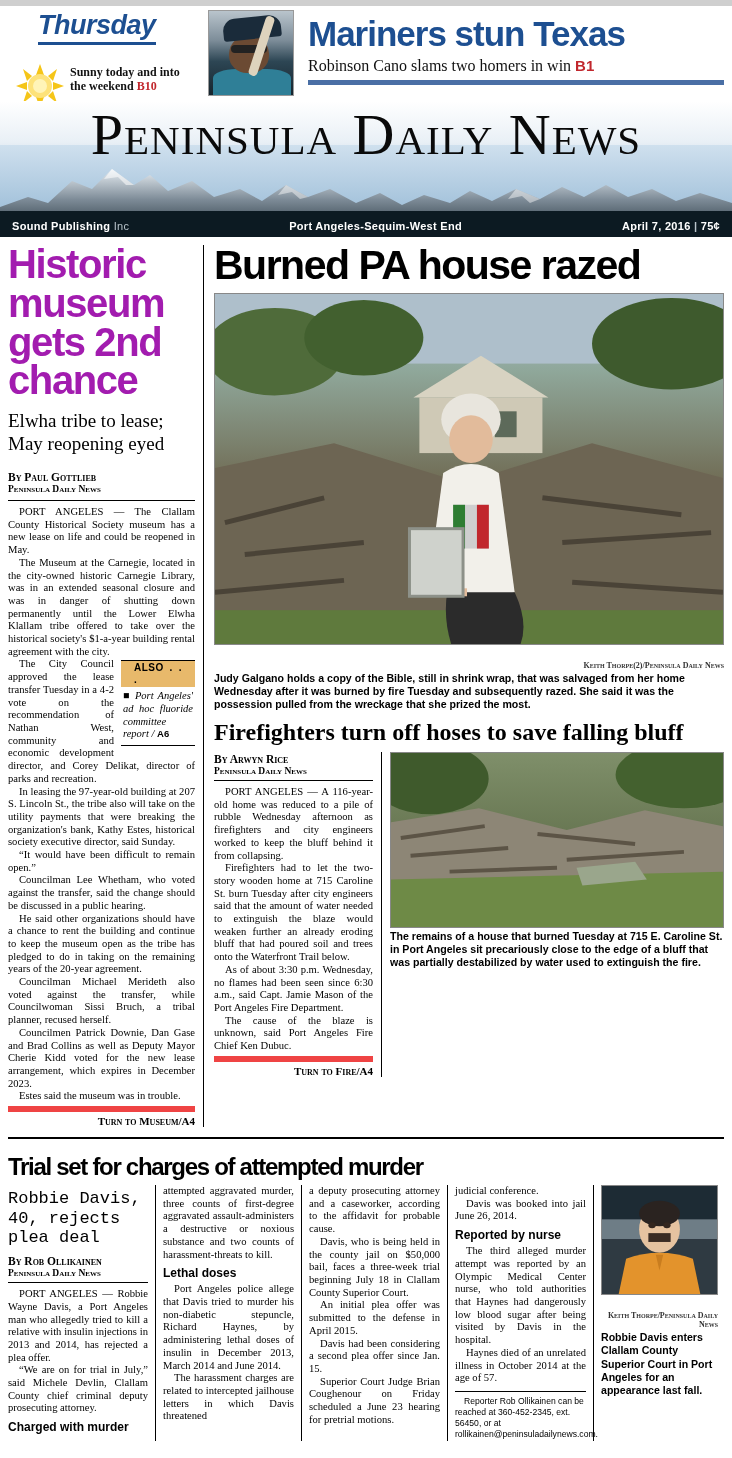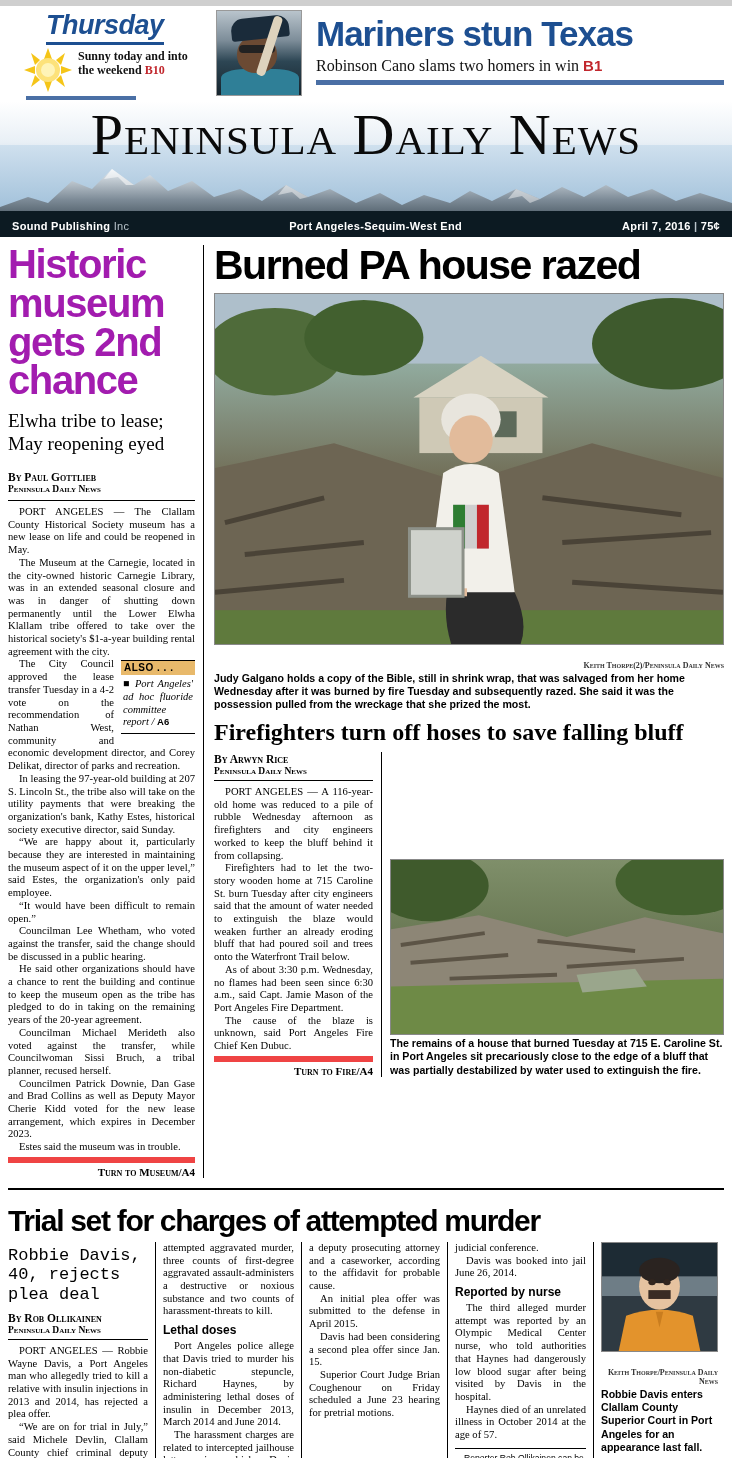--- a/index.html
+++ b/index.html
@@ -9,31 +9,31 @@
     background:#ffffff;
     font-family:"Liberation Serif", serif;
     overflow:hidden;
     position:relative;
   }
   .page { width:732px; height:1458px; position:relative; background:#fff; }
 
   
   .topstrip { height:6px; background:#cfcfcf; width:100%; }
 
-  .skybox { display:flex; height:95px; padding:4px 8px 0 8px; align-items:flex-start; }
+  .skybox { display:flex; height:95px; padding:4px 8px 0 0; align-items:flex-start; }
   .sky-left { width:198px; position:relative; }
   .thursday {
     font-family:"Liberation Sans", sans-serif;
     font-style:italic; font-weight:bold; font-size:27px;
     color:#1d4f91; letter-spacing:-0.5px;
     margin-left:38px;
     border-bottom:3px solid #1d4f91;
     display:inline-block; padding-bottom:1px;
   }
-  .sky-weather { display:flex; margin-top:2px; align-items:flex-start; }
+  .sky-weather { display:flex; margin-top:18px; align-items:flex-start; }
   .sun { width:52px; height:46px; position:relative; flex:none; margin-left:14px;}
   .sun svg { display:block; }
   .wx-text {
     font-family:"Liberation Serif", serif;
     font-weight:bold; font-size:12px; line-height:1.18; color:#111;
     margin-left:4px; margin-top:2px;
   }
   .wx-text .pg { color:#c1272d; }
   .wx-rule { height:4px; background:#4a6fa5; width:110px; margin:3px 0 0 18px; }
 
@@ -117,21 +117,21 @@
     font-size:10.6px; line-height:1.2; text-align:justify; color:#000;
   }
   .bodytext p { margin:0; text-indent:11px; }
 
   .alsobox {
     float:right; width:74px; margin:2px 0 3px 7px;
     border-top:1px solid #000; border-bottom:1px solid #000;
   }
   .alsobox .hdr {
     background:#e8b96b; font-family:"Liberation Sans",sans-serif;
-    font-weight:bold; font-size:10px; padding:1px 3px; letter-spacing:0.5px;
+    font-weight:bold; font-size:10px; padding:1px 13px; letter-spacing:0.5px;
   }
   .alsobox .itm {
     font-family:"Liberation Serif",serif; font-style:italic; font-size:10.5px;
     line-height:1.2; padding:3px 2px 4px 2px;
   }
   .alsobox .itm b { font-style:normal; font-family:"Liberation Sans",sans-serif; font-size:9.5px;}
 
   .turn {
     font-family:"Liberation Serif", serif; font-variant:small-caps;
     font-weight:bold; font-size:11px; text-align:right; margin-top:3px;
@@ -156,34 +156,34 @@
   }
   .caption {
     font-family:"Liberation Sans", sans-serif; font-weight:bold;
     font-size:10.6px; line-height:1.25; color:#000; margin-top:2px;
   }
 
   .hl-ff {
     font-family:"Liberation Serif", serif; font-size:24px;
     line-height:1.08; color:#000; margin:8px 0 6px 0;
   }
-  .ff-wrap { display:flex;align-items:flex-end; }
+  .ff-wrap { display:flex; }
   .ff-text { width:168px; padding-right:8px; border-right:1px solid #000; }
   .ff-photo-col { flex:1; padding-left:8px; }
   .photo2 {
     width:100%; height:176px; border:1px solid #888; overflow:hidden;
     background:linear-gradient(180deg,#8fa98f 0%,#6e7a5c 25%,#8a8576 50%,#7d8d5e 75%,#5d6b45 100%);
     position:relative;
   }
 
   
   .trial-sep { height:2px; background:#000; margin:10px 0 6px 0; }
   .hl-trial {
     font-family:"Liberation Sans", sans-serif; font-weight:bold;
-    font-size:30px; line-height:1; letter-spacing:-1.3px; margin:16px 0 6px 0;
+    font-size:24px; line-height:1; letter-spacing:-1.3px; margin:16px 0 6px 0;
   }
   .trial-grid { display:flex; }
   .tc { padding-right:7px; border-right:1px solid #000; }
   .tc:last-child { border-right:none; padding-right:0; }
   .tc + .tc { padding-left:7px; }
   .tc1 { width:148px; }
   .tc2 { width:146px; }
   .tc3 { width:146px; }
   .tc4 { width:146px; }
   .tc5 { width:124px; border-right:none;}
@@ -311,21 +311,20 @@
             <div class="hdr">ALSO . . .</div>
             <div class="itm">
               <span>■</span>
               <span>Port Angeles' ad hoc fluoride committee report /</span>
               <b>A6</b>
             </div>
           </div>
 
           <p>The City Council approved the lease transfer Tuesday in a 4-2 vote on the recommendation of Nathan West, community and economic development director, and Corey Delikat, director of parks and recreation.</p>
           <p>In leasing the 97-year-old building at 207 S. Lincoln St., the tribe also will take on the utility payments that were breaking the organization's bank, Kathy Estes, historical society executive director, said Sunday.</p>
-          <p>“We are happy about it, particularly because they are interested in maintaining the museum aspect of it on the upper level,” said Estes, the organization's only paid employee.</p>
           <p>“It would have been difficult to remain open.”</p>
           <p>Councilman Lee Whetham, who voted against the transfer, said the change should be discussed in a public hearing.</p>
           <p>He said other organizations should have a chance to rent the building and continue to keep the museum open as the tribe has pledged to do in taking on the remaining years of the 20-year agreement.</p>
           <p>Councilman Michael Merideth also voted against the transfer, while Councilwoman Sissi Bruch, a tribal planner, recused herself.</p>
           <p>Councilmen Patrick Downie, Dan Gase and Brad Collins as well as Deputy Mayor Cherie Kidd voted for the new lease arrangement, which expires in December 2023.</p>
           <p>Estes said the museum was in trouble.</p>
         </div>
         <div class="turn">Turn to Museum/A4</div>
       </div>
 
@@ -453,20 +452,21 @@
           <div class="subhed">Lethal doses</div>
           <div class="bodytext">
             <p>Port Angeles police allege that Davis tried to murder his non-diabetic stepuncle, Richard Haynes, by administering lethal doses of insulin in December 2013, March 2014 and June 2014.</p>
             <p>The harassment charges are related to intercepted jailhouse letters in which Davis threatened</p>
           </div>
         </div>
 
         <div class="tc tc3">
           <div class="bodytext">
             <p style="text-indent:0">a deputy prosecuting attorney and a caseworker, according to the affidavit for probable cause.</p>
+            <p>Davis, who is being held in the county jail on $50,000 bail, faces a three-week trial beginning July 18 in Clallam County Superior Court.</p>
             <p>An initial plea offer was submitted to the defense in April 2015.</p>
             <p>Davis had been considering a second plea offer since Jan. 15.</p>
             <p>Superior Court Judge Brian Coughenour on Friday scheduled a June 23 hearing for pretrial motions.</p>
 
           </div>
         </div>
 
         <div class="tc tc4">
           <div class="bodytext">
             <p style="text-indent:0">judicial conference.</p>

